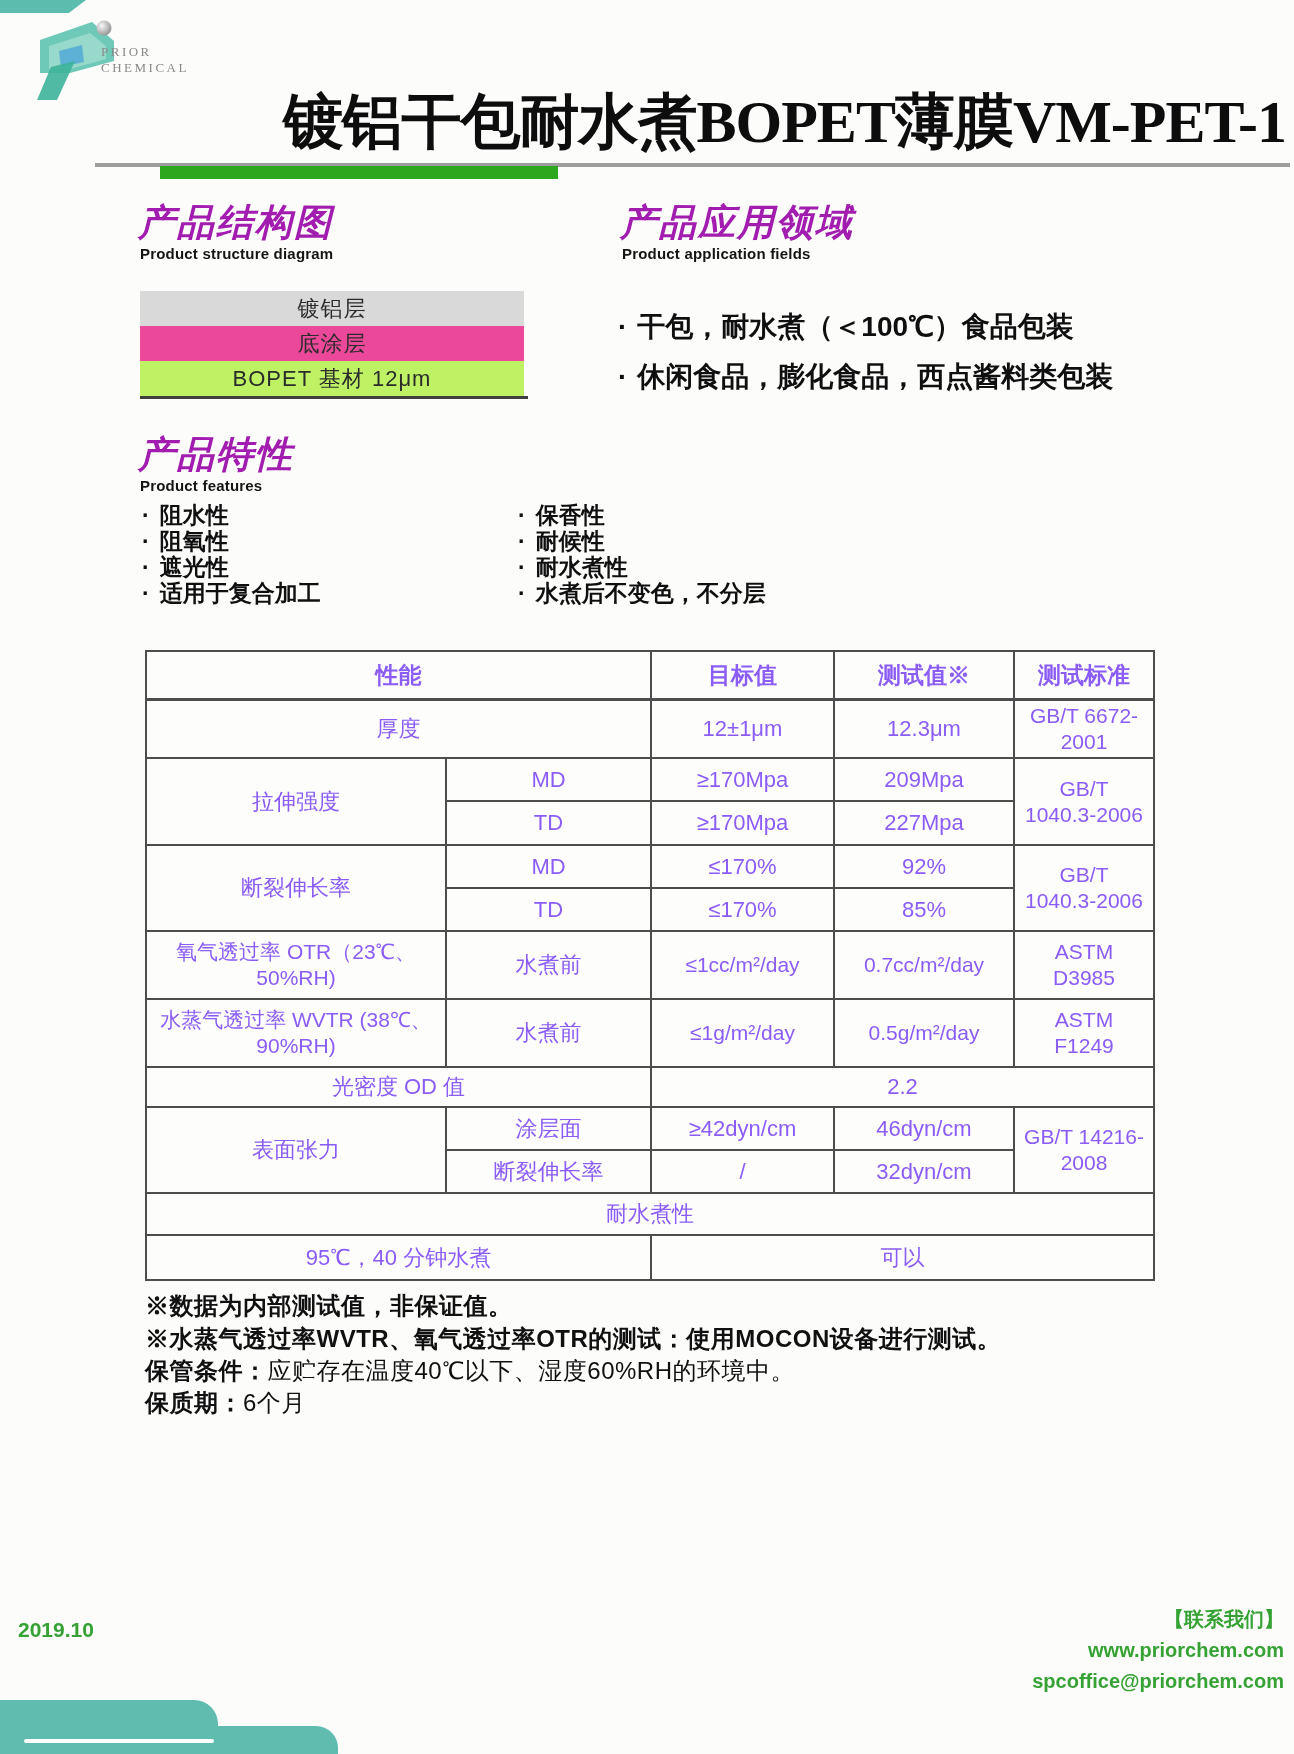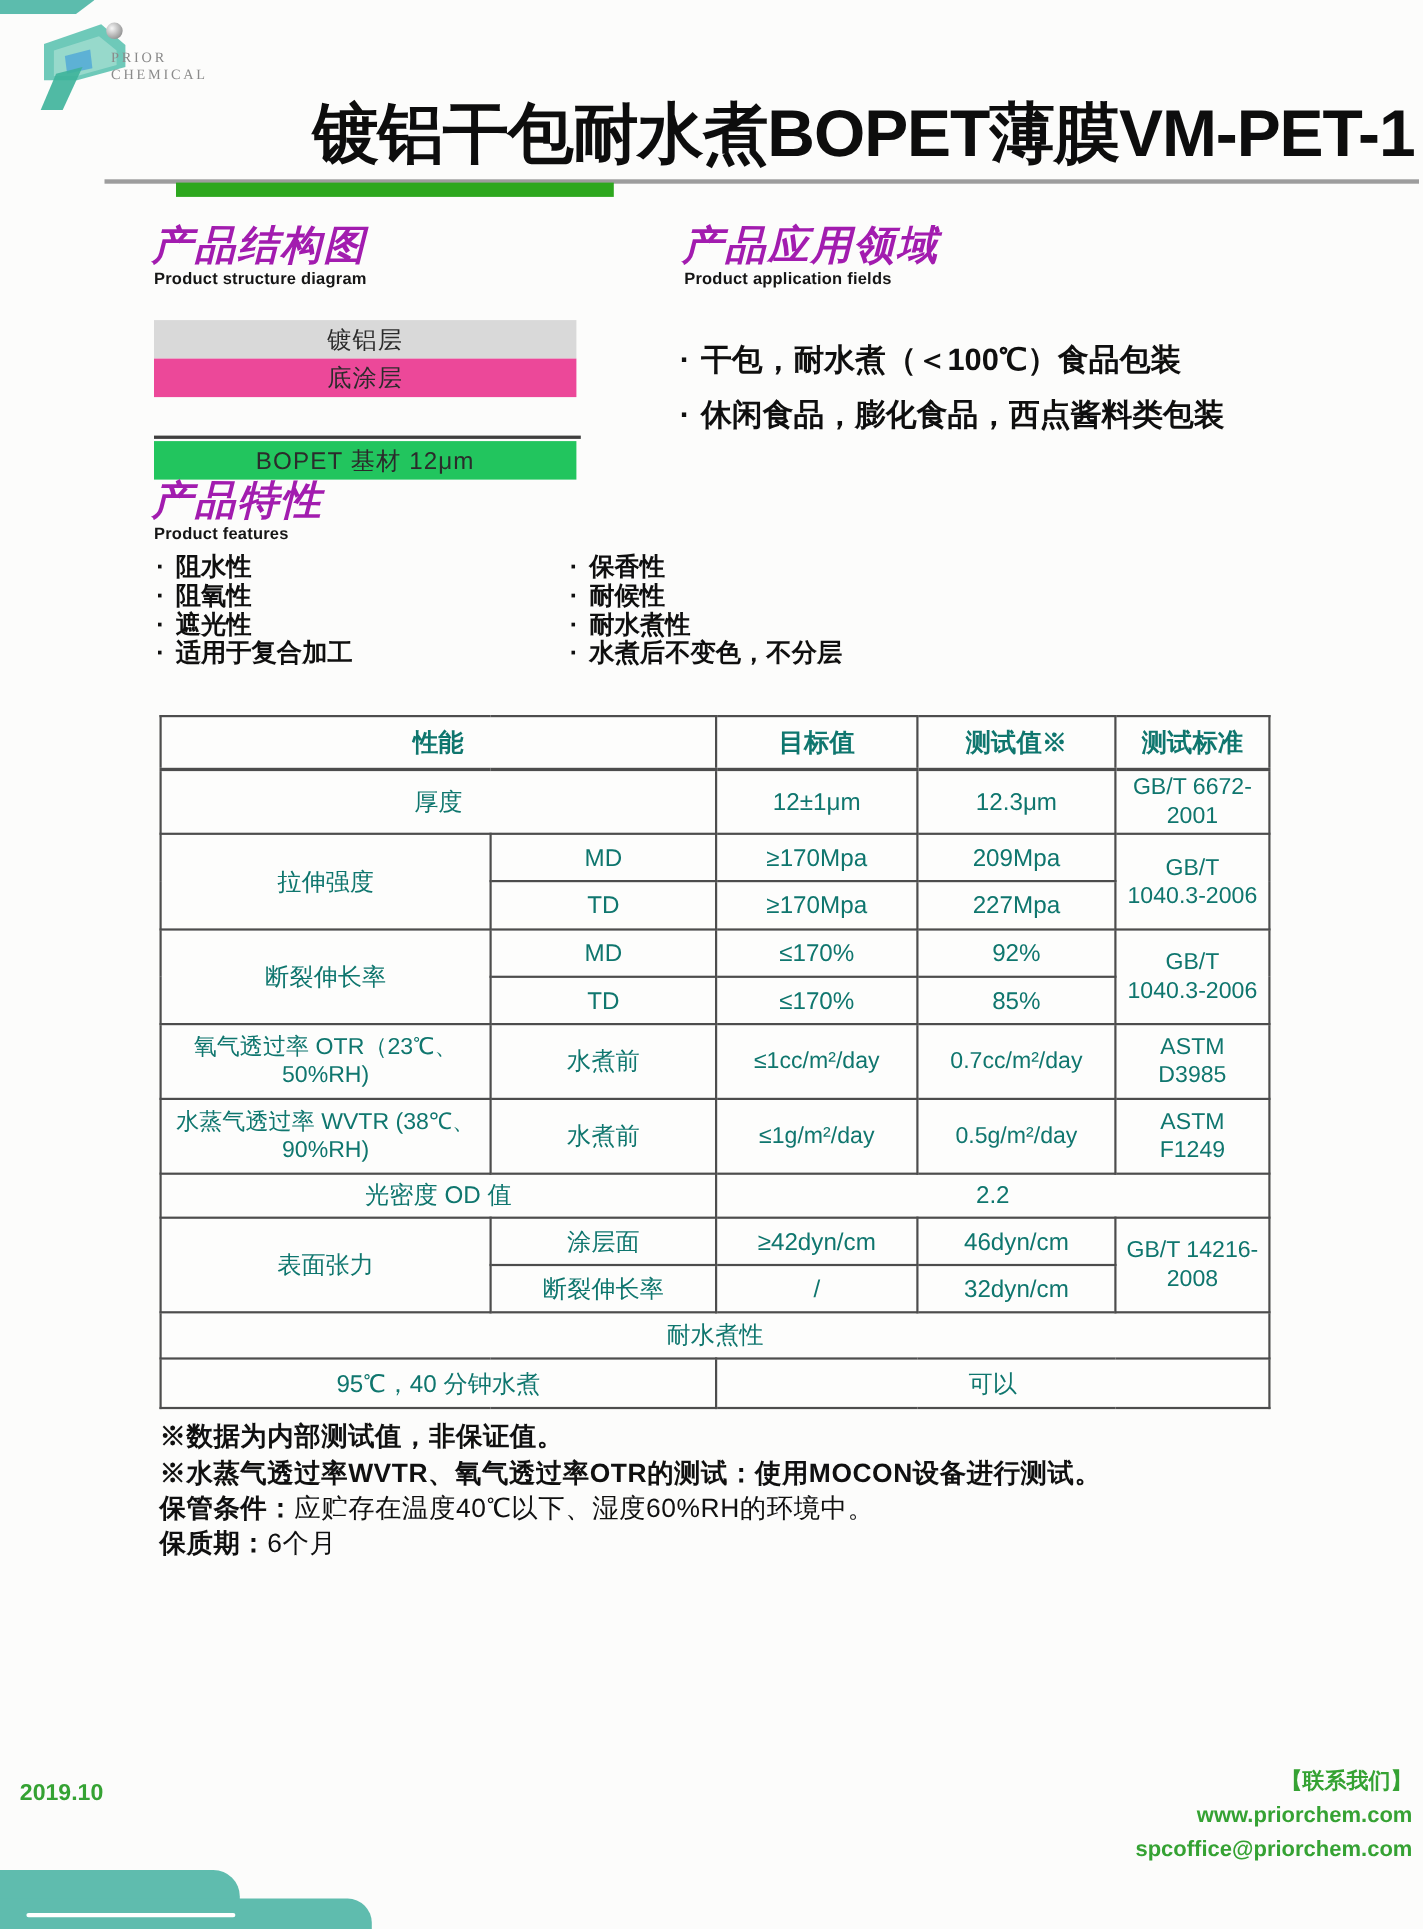--- a/index.html
+++ b/index.html
@@ -8,21 +8,21 @@
   .abs{position:absolute;}
 
   
   .corner-strip{left:0;top:0;width:86px;height:13px;background:#5cbcad;
                 clip-path:polygon(0 0,100% 0,80% 100%,0 100%);}
   .logo-text{left:101px;top:44px;color:#8a8a8a;font-family:"Liberation Serif", serif;
              font-size:13px;letter-spacing:2.5px;line-height:16px;}
 
   
   .title{left:130px;right:8px;top:82px;text-align:right;font-size:60px;font-weight:900;
-         color:#0d0d0d;letter-spacing:-1px;white-space:nowrap;}
+         color:#0d0d0d;letter-spacing:-1px;white-space:nowrap;font-family:Liberation Serif, serif;}
   .rule-gray{left:95px;top:163px;width:1195px;height:4px;background:#9d9d9d;}
   .rule-green{left:160px;top:166px;width:398px;height:13px;background:#2da71e;}
 
   
   .sec-head{font-size:37px;font-weight:900;color:#a21caf;letter-spacing:2px;font-style:italic;}
   .sec-sub{font-size:15px;font-weight:700;color:#151515;letter-spacing:.2px;}
 
   
   .layer{left:140px;width:384px;height:35px;line-height:35px;text-align:center;
          font-size:22px;color:#2b2b2b;letter-spacing:1px;}
@@ -34,21 +34,21 @@
   .dot{margin-right:10px;font-weight:900;}
 
   
   .feat-item{font-size:23px;font-weight:900;color:#0f0f0f;line-height:26px;margin-bottom:0;}
   .feat-col{width:380px;}
 
   
   .spec-table{left:145px;top:650px;}
   table{border-collapse:collapse;table-layout:fixed;width:1008px;background:#fdfdfc;}
   td{border:2px solid #4d4d4d;text-align:center;vertical-align:middle;
-     font-size:22px;color:#0f766e;padding:2px 8px;overflow:hidden;}
+     font-size:22px;color:#8b5cf6;padding:2px 8px;overflow:hidden;}
   tr.hdr td{font-weight:800;font-size:23px;border-bottom:3px solid #4d4d4d;}
   td.small{font-size:21px;line-height:26px;}
   .h46 td{height:42px;} .h42 td{height:38px;} .h41 td{height:37px;}
   .h66 td{height:62px;} .h38 td{height:34px;} .h40 td{height:36px;} .h43 td{height:39px;}
 
   
   .note{left:145px;font-size:24px;color:#101010;letter-spacing:.5px;}
   .note b{font-weight:900;}
 
   
@@ -85,21 +85,21 @@
   </div>
 
   <div class="abs title">镀铝干包耐水煮BOPET薄膜VM-PET-1</div>
   <div class="abs rule-gray"></div>
   <div class="abs rule-green"></div>
 
   <div class="abs sec-head" style="left:138px;top:198px;">产品结构图</div>
   <div class="abs sec-sub" style="left:140px;top:245px;">Product structure diagram</div>
   <div class="abs layer" style="top:291px;background:#d9d9d9;">镀铝层</div>
   <div class="abs layer" style="top:326px;background:#ec4899;">底涂层</div>
-  <div class="abs layer" style="top:361px;background:#22c55e;margin-top:40px;">BOPET 基材 12μm</div>
+  <div class="abs layer" style="top:361px;background:#bef264;">BOPET 基材 12μm</div>
   <div class="abs layer-underline"></div>
 
   <div class="abs sec-head" style="left:620px;top:198px;">产品应用领域</div>
   <div class="abs sec-sub" style="left:622px;top:245px;">Product application fields</div>
   <div class="abs app-list">
     <div class="app-item"><span class="dot">·</span><span>干包，耐水煮（＜100℃）食品包装</span></div>
     <div class="app-item"><span class="dot">·</span><span>休闲食品，膨化食品，西点酱料类包装</span></div>
   </div>
 
   <div class="abs sec-head" style="left:138px;top:430px;">产品特性</div>

